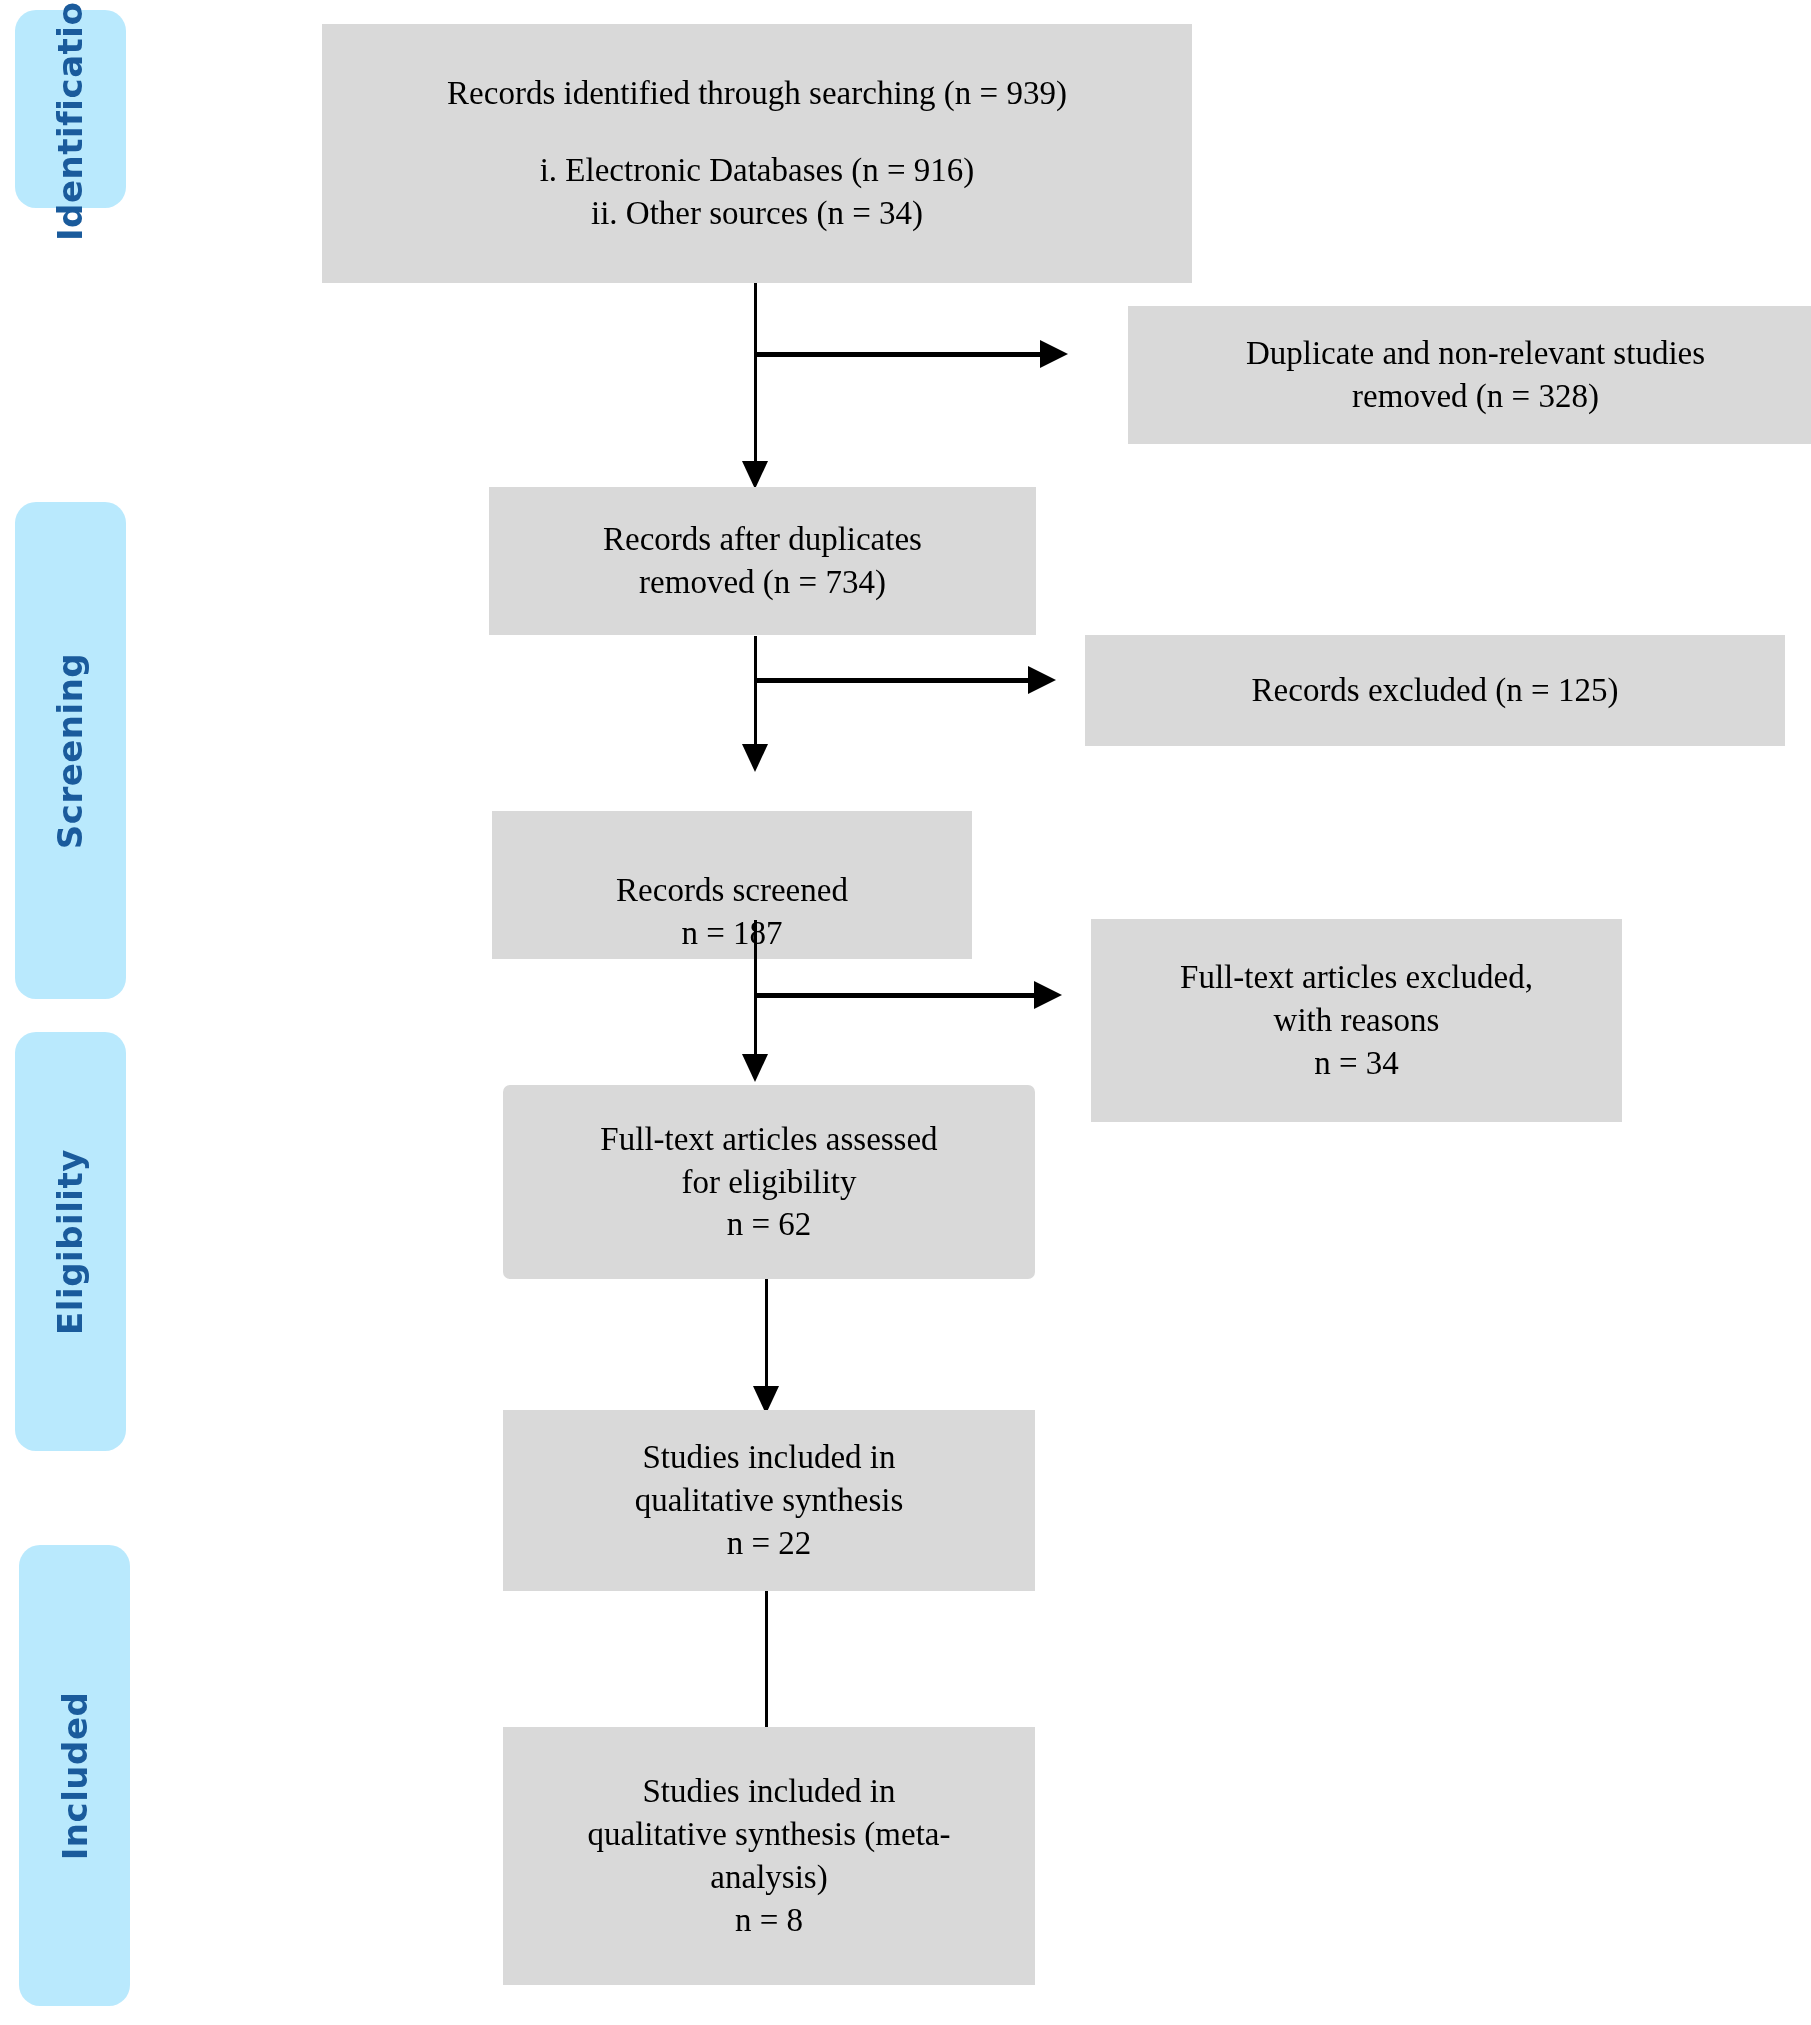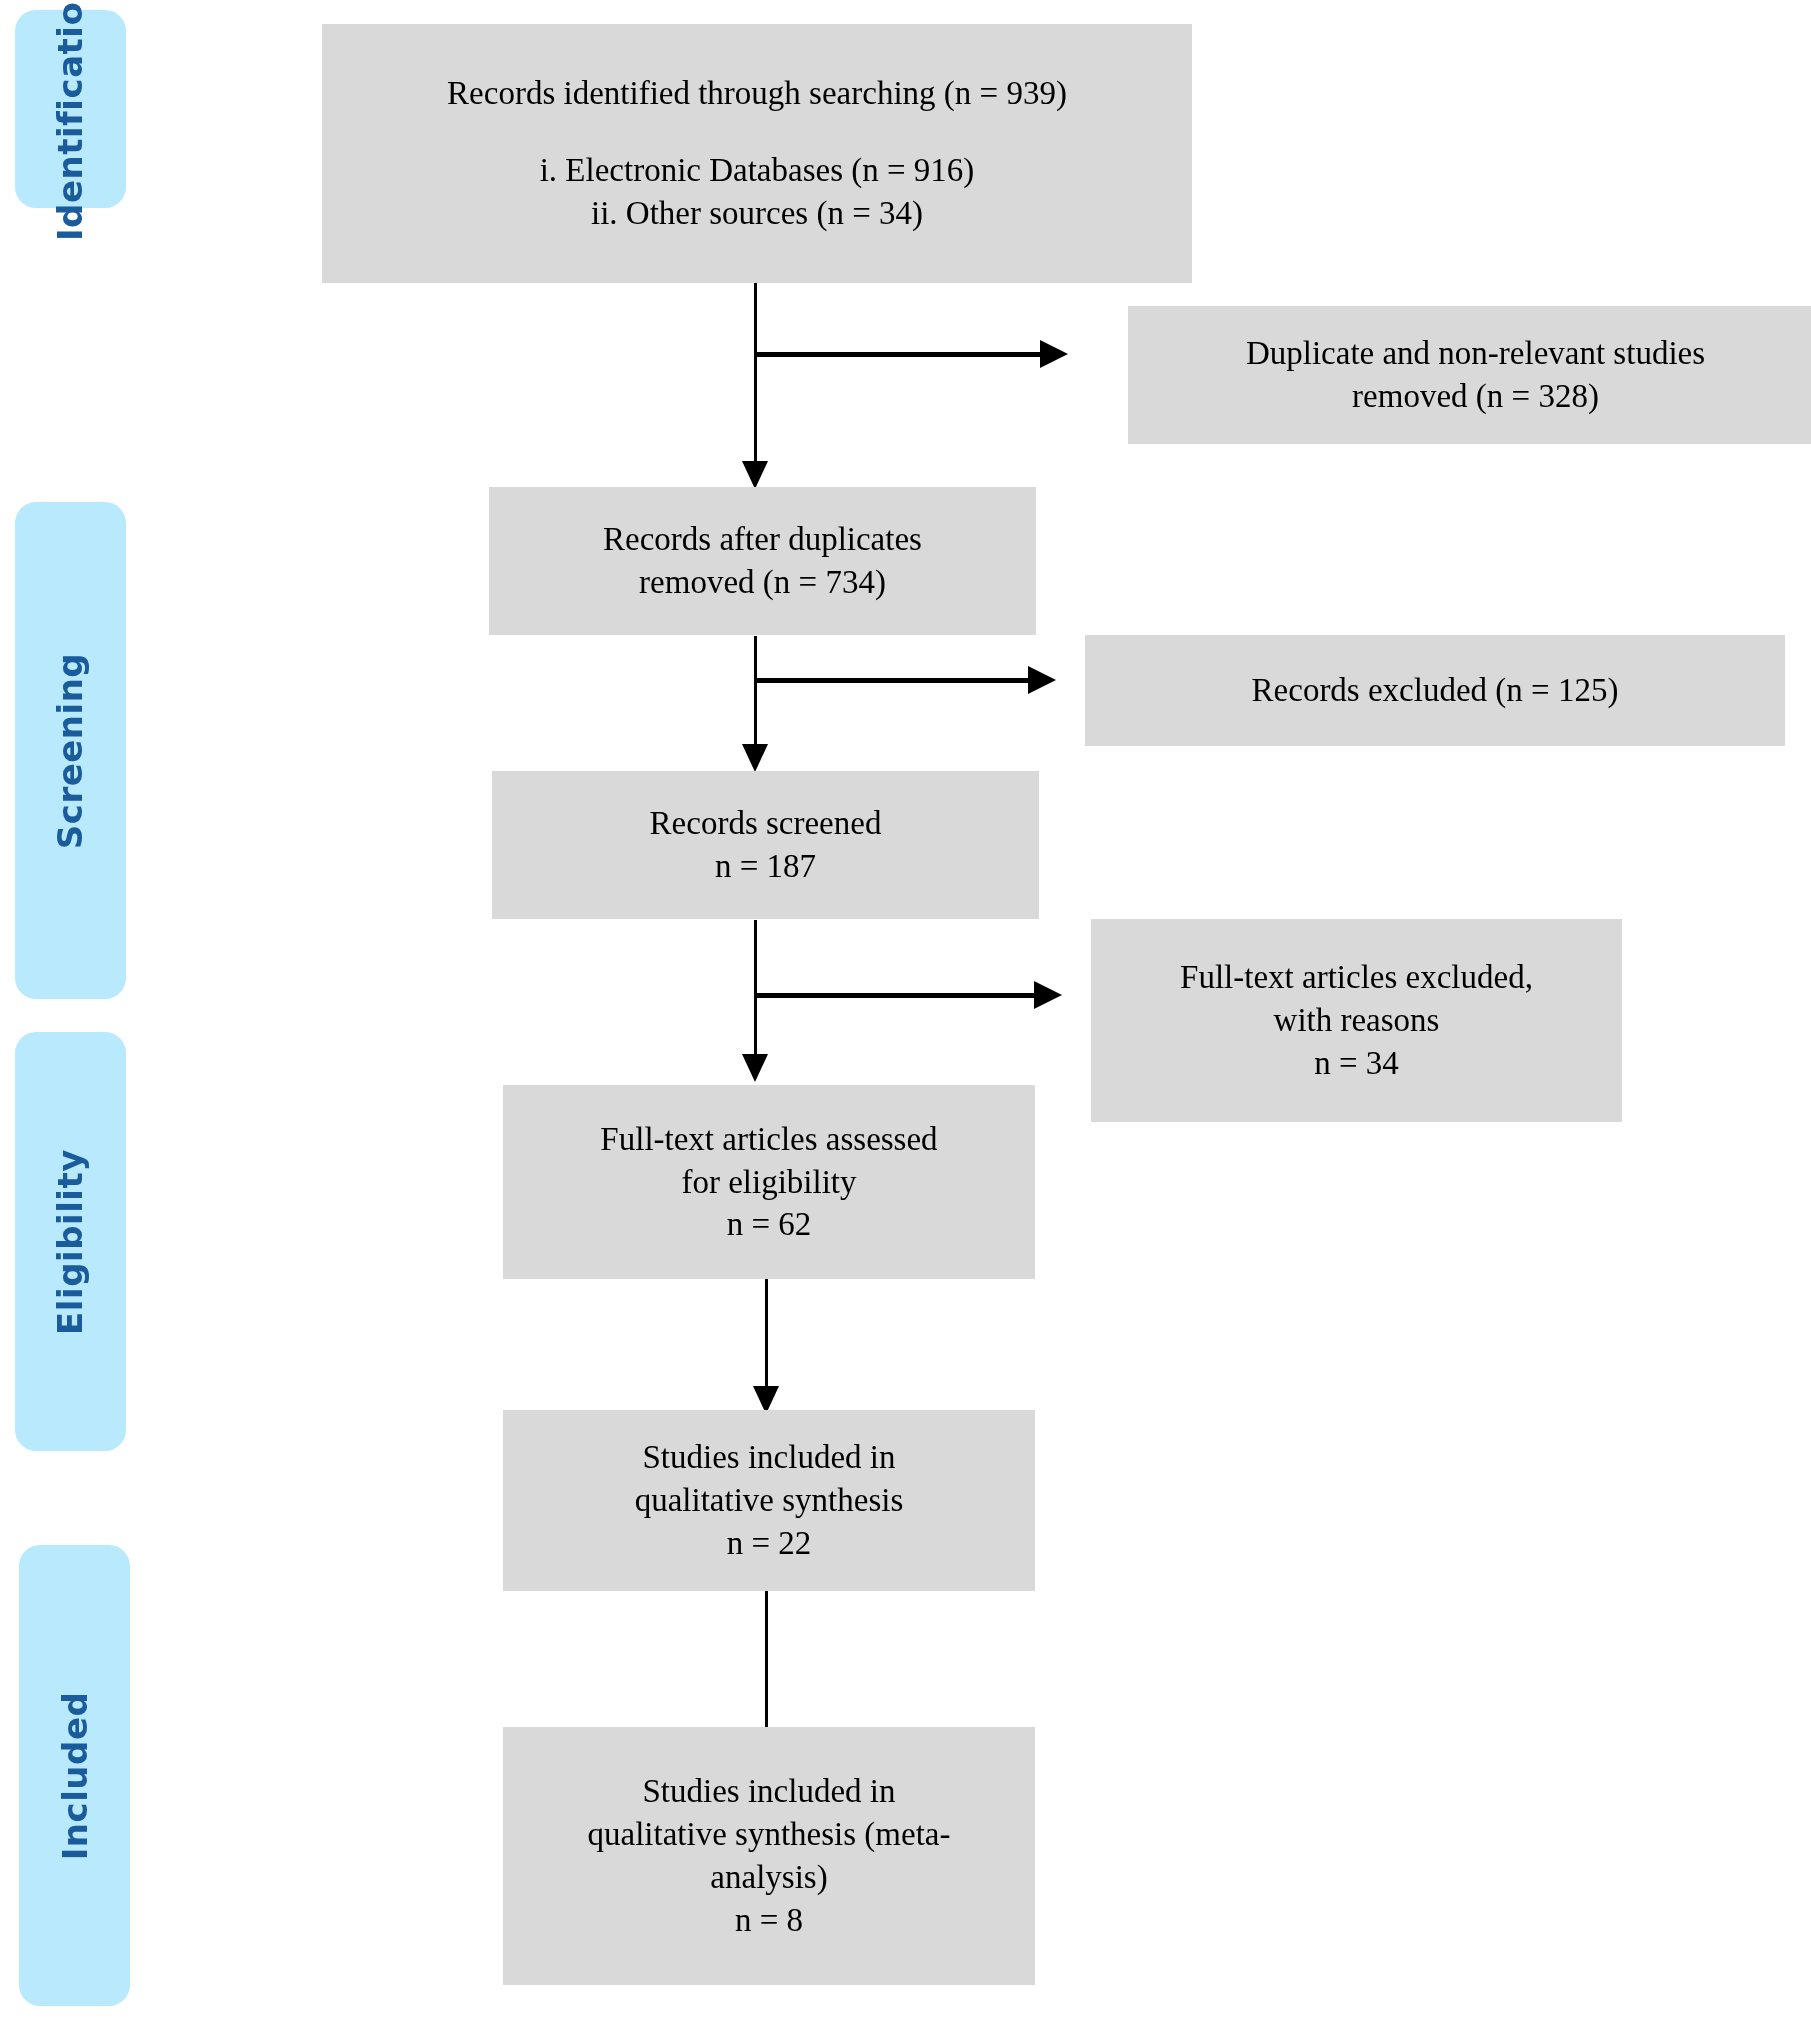--- a/index.html
+++ b/index.html
@@ -135,38 +135,38 @@
   <div class="v-line" style="left:754px; top:636px; width:3.2px; height:113px;"></div>
   <div class="arrow-down" style="left:742px; top:744px;"></div>
 
   <div class="h-line" style="left:755px; top:678px; width:274px; height:5px;"></div>
   <div class="arrow-right" style="left:1028px; top:666px;"></div>
 
   <div class="flow-box" style="left:1085px; top:635px; width:700px; height:111px;">
     <span class="ln">Records excluded (n = 125)</span>
   </div>
 
-  <div class="flow-box" style="left:492px; top:771px; width:547px; height:148px;">
+  <div class="flow-box" style="left:492px; top:811px; width:480px; height:148px;justify-content:flex-end;">
     <span class="ln">Records screened</span>
     <span class="ln">n = 187</span>
   </div>
 
   <div class="v-line" style="left:754px; top:920px; width:3.2px; height:138px;"></div>
   <div class="arrow-down" style="left:742px; top:1054px;"></div>
 
   <div class="h-line" style="left:755px; top:993px; width:280px; height:5px;"></div>
   <div class="arrow-right" style="left:1034px; top:981px;"></div>
 
   <div class="flow-box" style="left:1091px; top:919px; width:531px; height:203px;">
     <span class="ln">Full-text articles excluded,</span>
     <span class="ln">with reasons</span>
     <span class="ln">n = 34</span>
   </div>
 
-  <div class="flow-box" style="left:503px; top:1085px; width:532px; height:194px;">
+  <div class="flow-box" style="left:503px; top:1085px; width:532px; height:194px;border-radius:7px;">
     <span class="ln">Full-text articles assessed</span>
     <span class="ln">for eligibility</span>
     <span class="ln">n = 62</span>
   </div>
 
   <div class="v-line" style="left:765px; top:1279px; width:3.2px; height:113px;"></div>
   <div class="arrow-down" style="left:753px; top:1386px;"></div>
 
   <div class="flow-box" style="left:503px; top:1410px; width:532px; height:181px;">
     <span class="ln">Studies included in</span>

